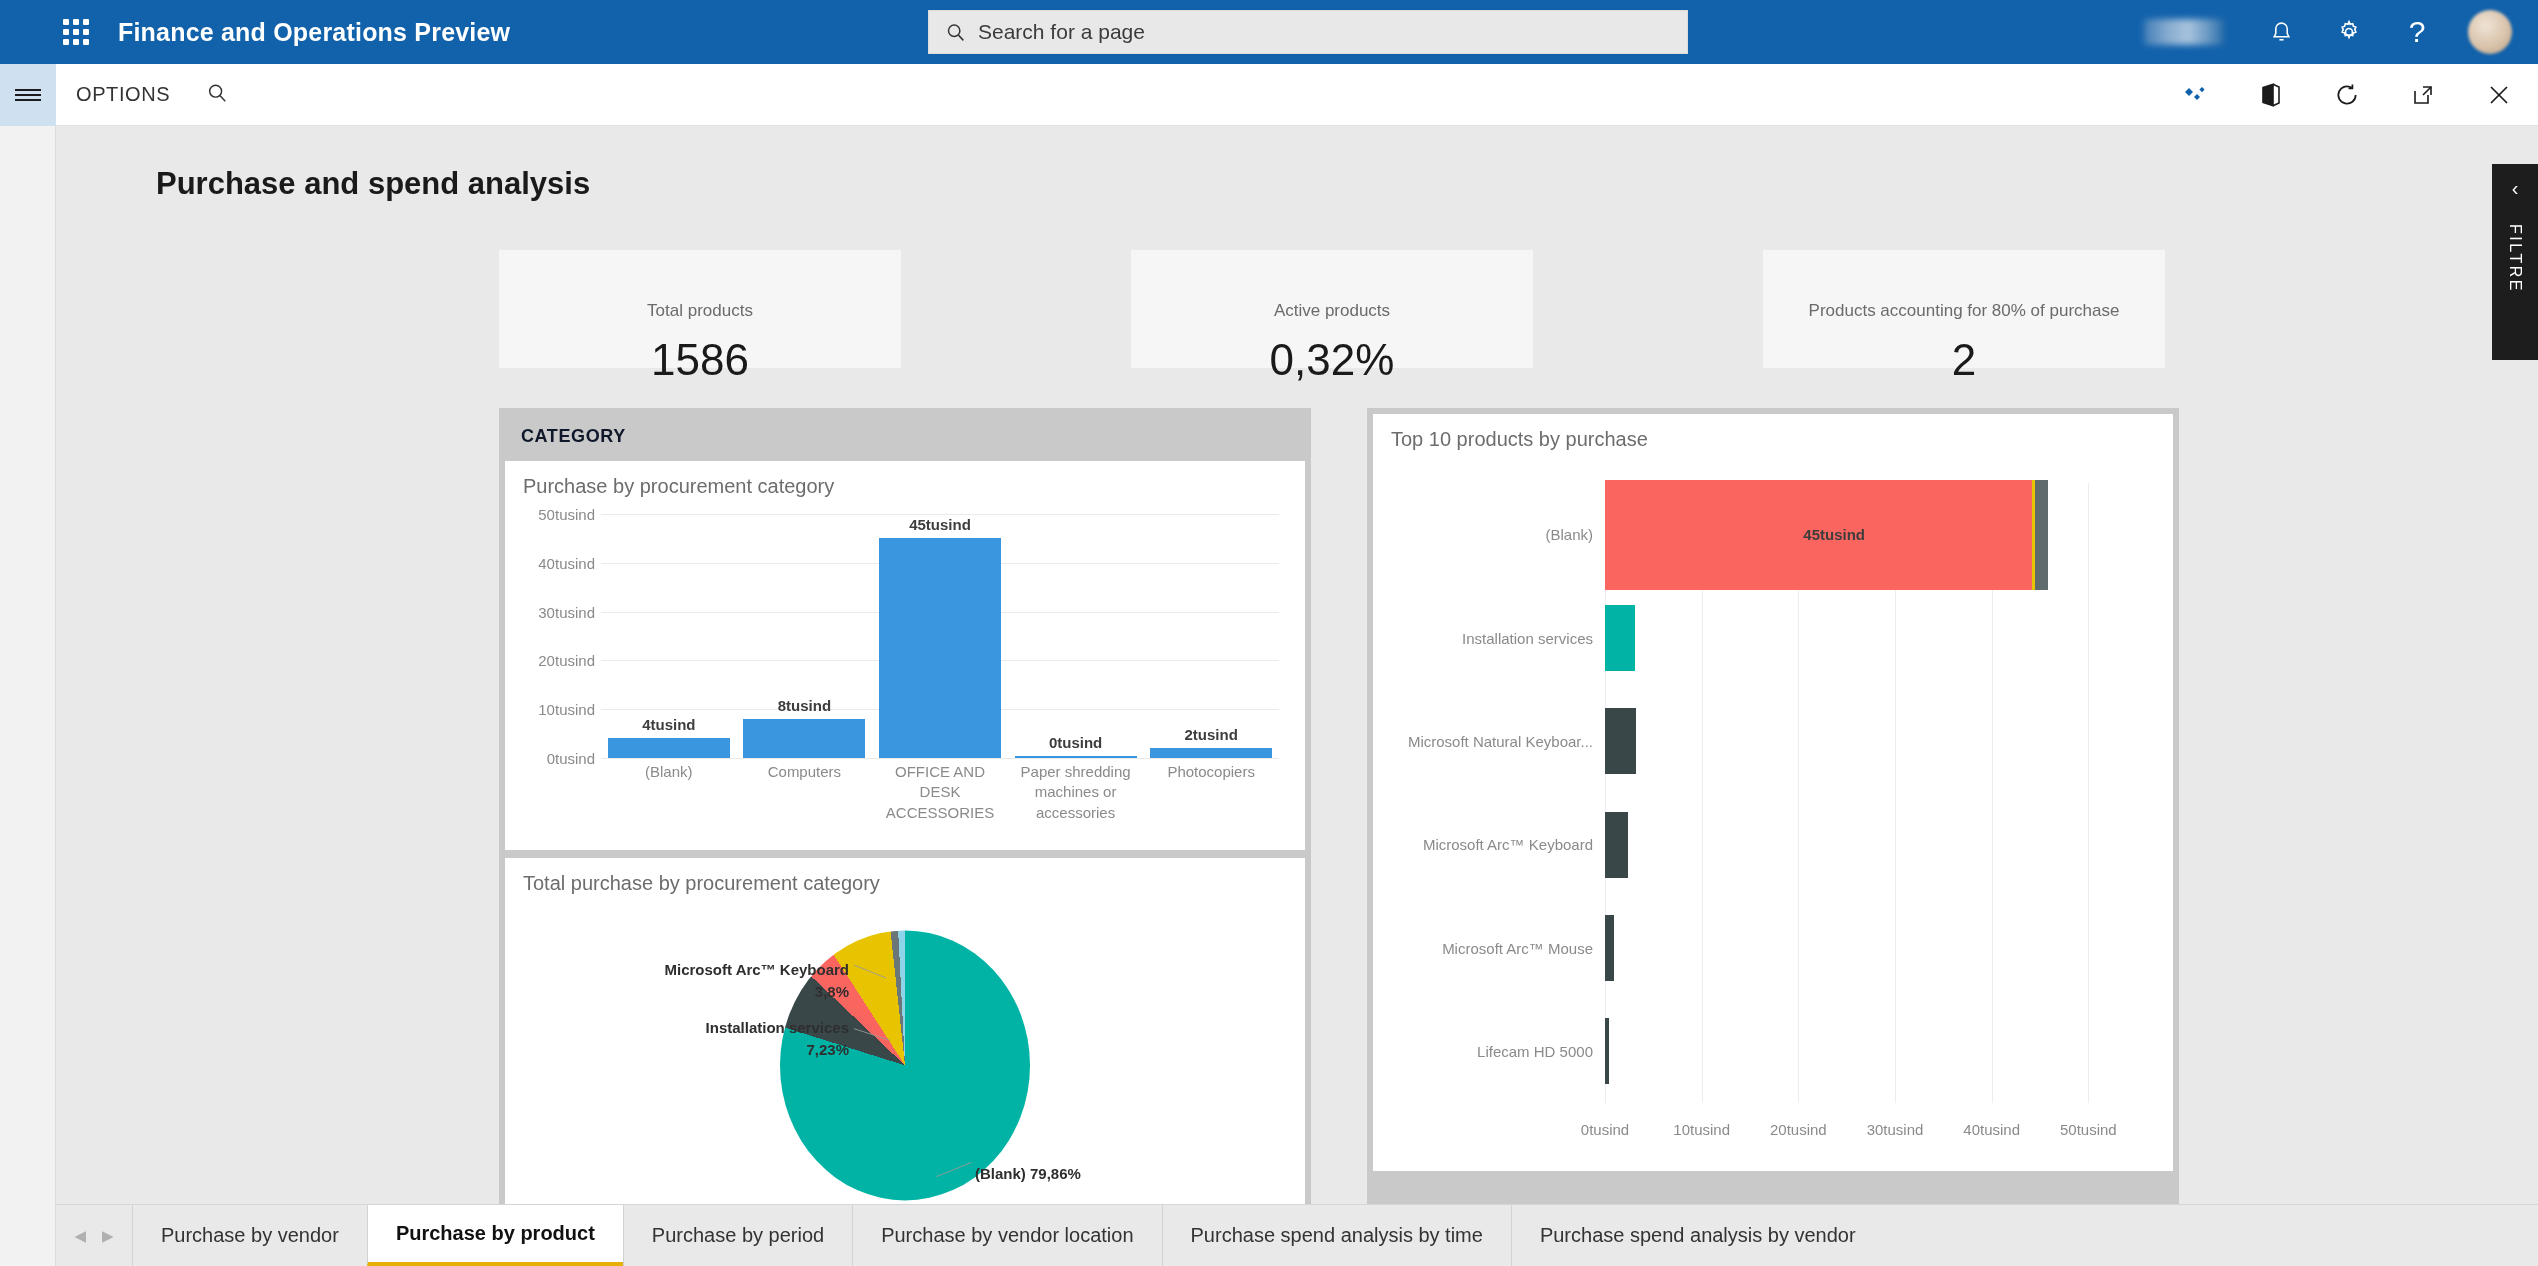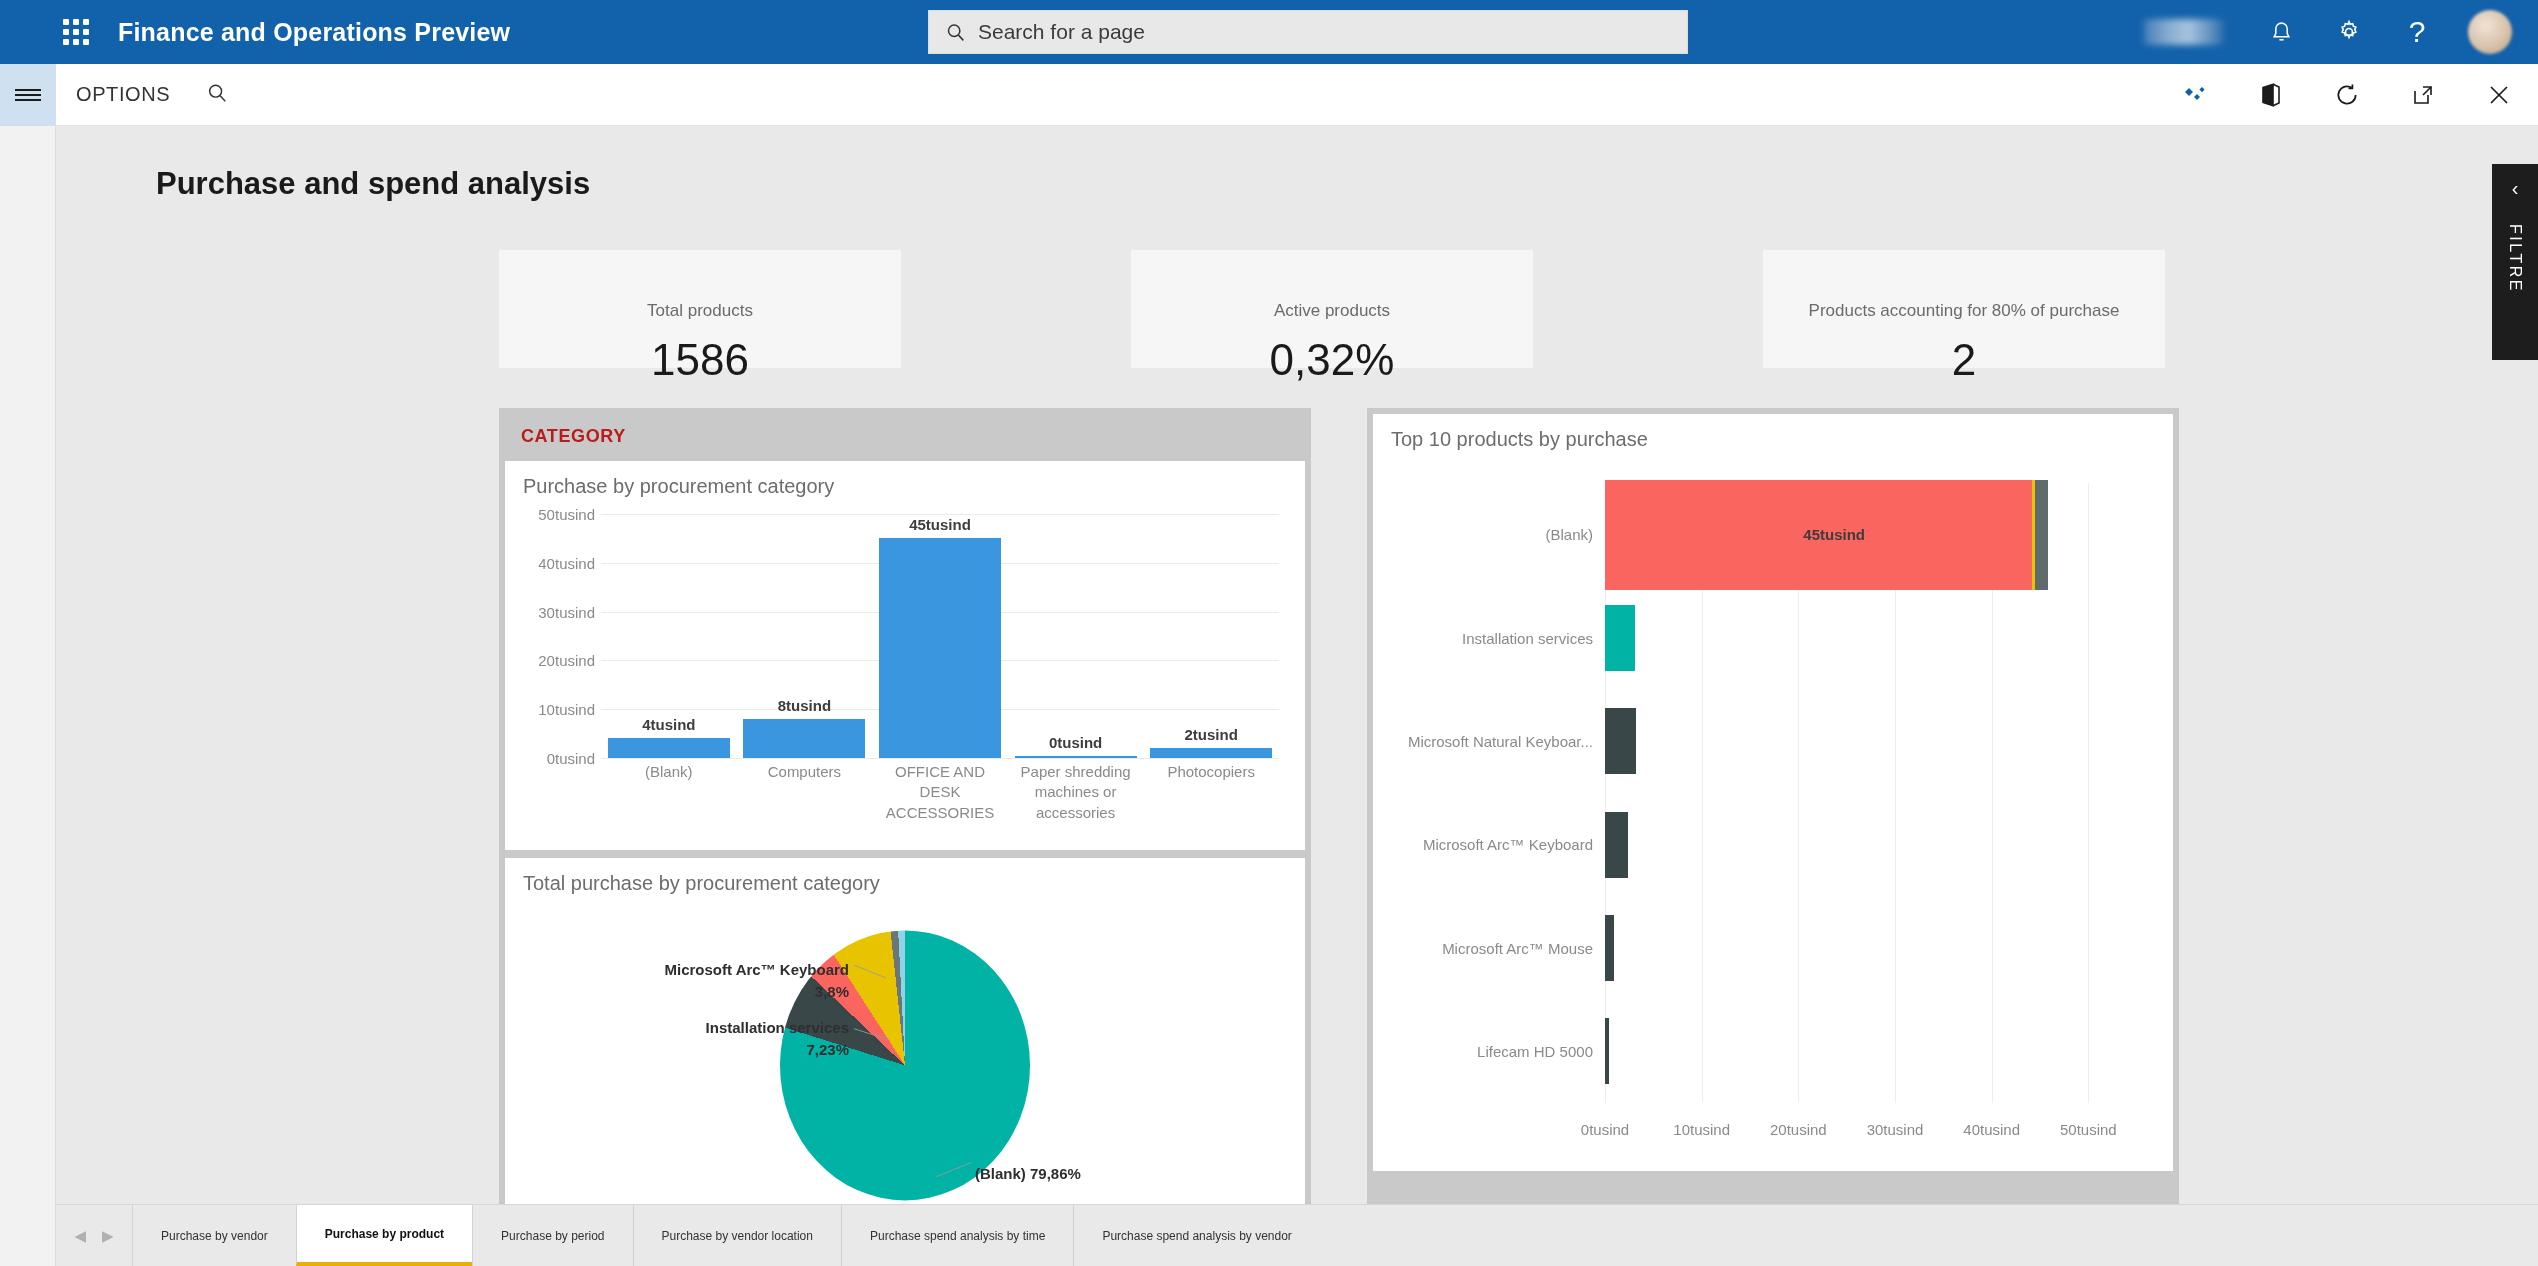--- a/index.html
+++ b/index.html
@@ -55,21 +55,21 @@
 
   
   .kpis { display: flex; gap: 230px; margin-top: 48px; margin-left: 395px; }
   .kpi { width: 402px; height: 118px; background: #f6f6f6; display: flex; flex-direction: column; align-items: center; justify-content: flex-start; padding-top: 12px; }
   .kpi-label { font-size: 17px; color: #6b6b6b; margin-top: 39px; }
   .kpi-value { font-size: 44px; font-weight: 400; color: #1a1a1a; margin-top: 14px; }
 
   
   .panels { display: flex; gap: 56px; margin-top: 40px; margin-left: 395px; }
   .panel { background: #c9c9c9; padding: 6px; }
-  .panel-head { font-size: 18px; font-weight: 700; color: #b91c1c; letter-spacing: .6px; padding: 12px 16px 14px; }
+  .panel-head { font-size: 18px; font-weight: 700; color: #0f172a; letter-spacing: .6px; padding: 12px 16px 14px; }
   .panel.cat { width: 812px; }
   .panel.prod { width: 812px; }
   .card { background: #fff; margin: 0 0 8px; padding: 14px 18px; }
   .card-title { font-size: 20px; color: #6d6d6d; margin-bottom: 6px; }
 
   
   .vbar-wrap { position: relative; height: 330px; margin-top: 8px; }
   .vb-plot { position: absolute; left: 78px; right: 8px; top: 8px; bottom: 78px; }
   .vb-grid { position: absolute; left: 0; right: 0; top: 0; bottom: 0; }
   .vb-grid .gl { position: absolute; left: 0; right: 0; height: 1px; background: #eaeaea; }
@@ -107,21 +107,21 @@
   }
   .filter-chev { font-size: 20px; line-height: 1; margin-bottom: 26px; }
   .filter-text { writing-mode: vertical-rl; font-size: 16px; letter-spacing: 2.5px; }
 
   
   .tabbar { position: absolute; left: 56px; right: 0; bottom: 0; height: 62px; background: #e9e9e9; display: flex; align-items: stretch; border-top: 1px solid #d6d6d6; }
   .tab-navs { width: 76px; display: flex; align-items: center; justify-content: center; gap: 16px; color: #b0b0b0; font-size: 15px; }
   .tab-nav { cursor: pointer; }
   .tabs { display: flex; align-items: stretch; }
   .tab {
-    display: flex; align-items: center; padding: 0 28px; font-size: 12px; color: #333;
+    display: flex; align-items: center; padding: 0 28px; font-size: 20px; color: #333;
     background: #e9e9e9; border-left: 1px solid #d2d2d2; cursor: pointer; white-space: nowrap;
   }
   .tab.active { background: #fff; color: #111; font-weight: 600; border-bottom: 4px solid #e8b007; }
 </style>
 </head>
 <body>
 
 <div class="topnav">
   <div class="waffle">
     <div class="waffle-grid">

